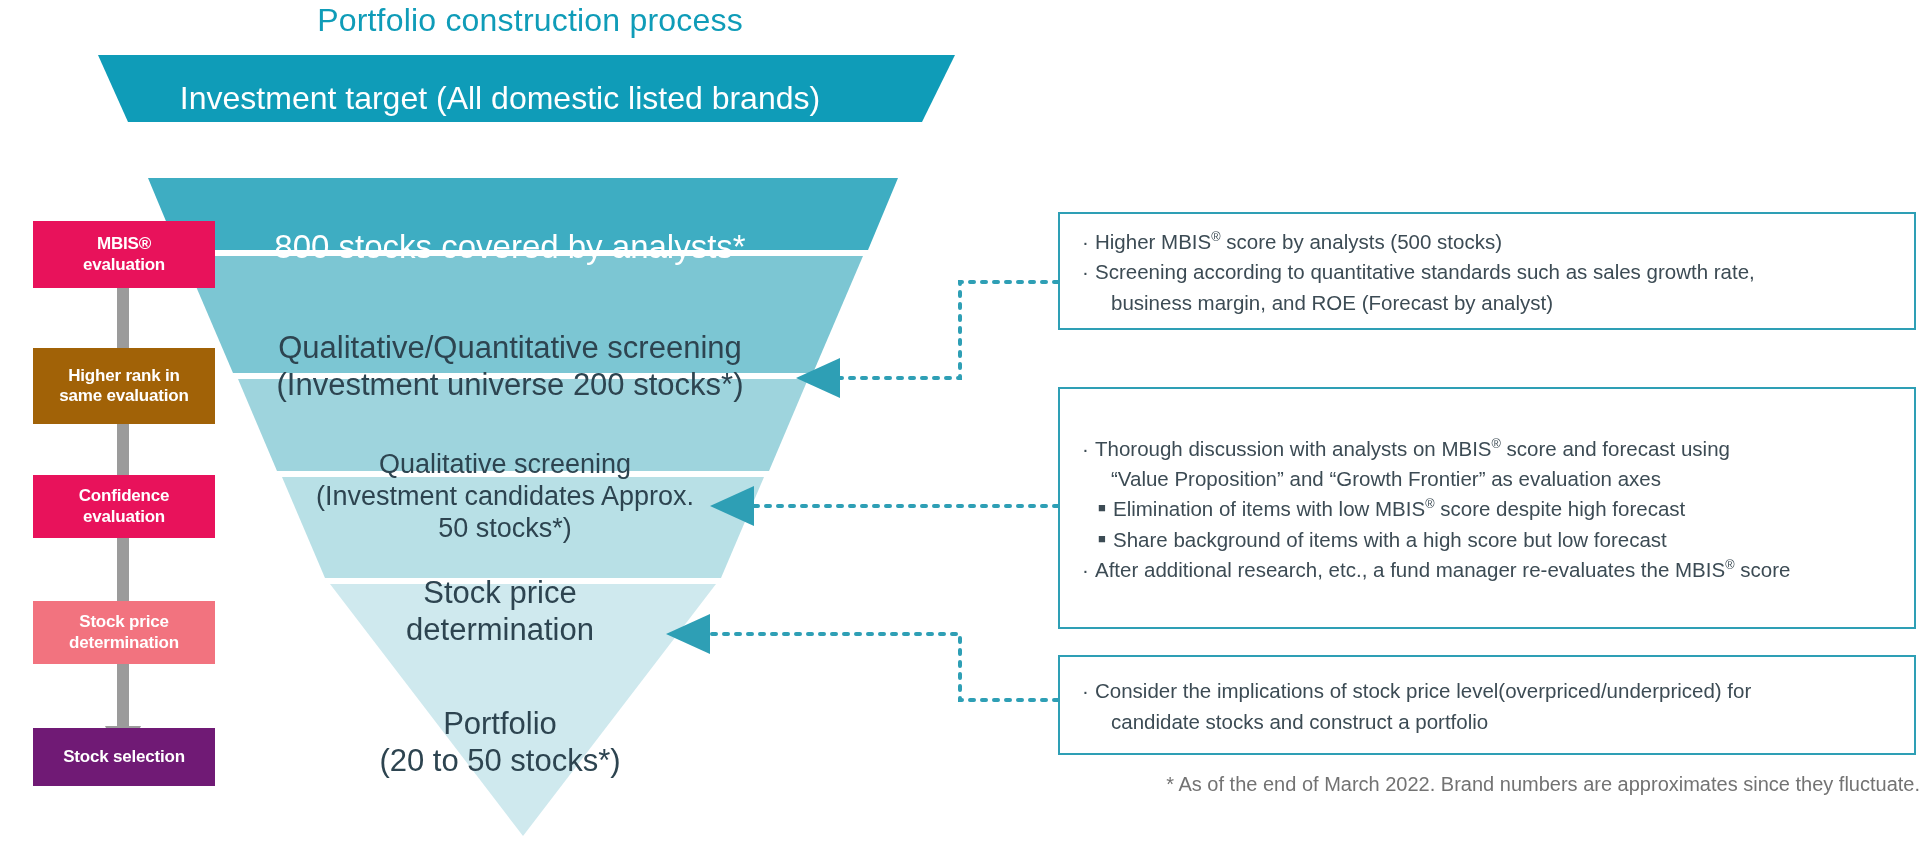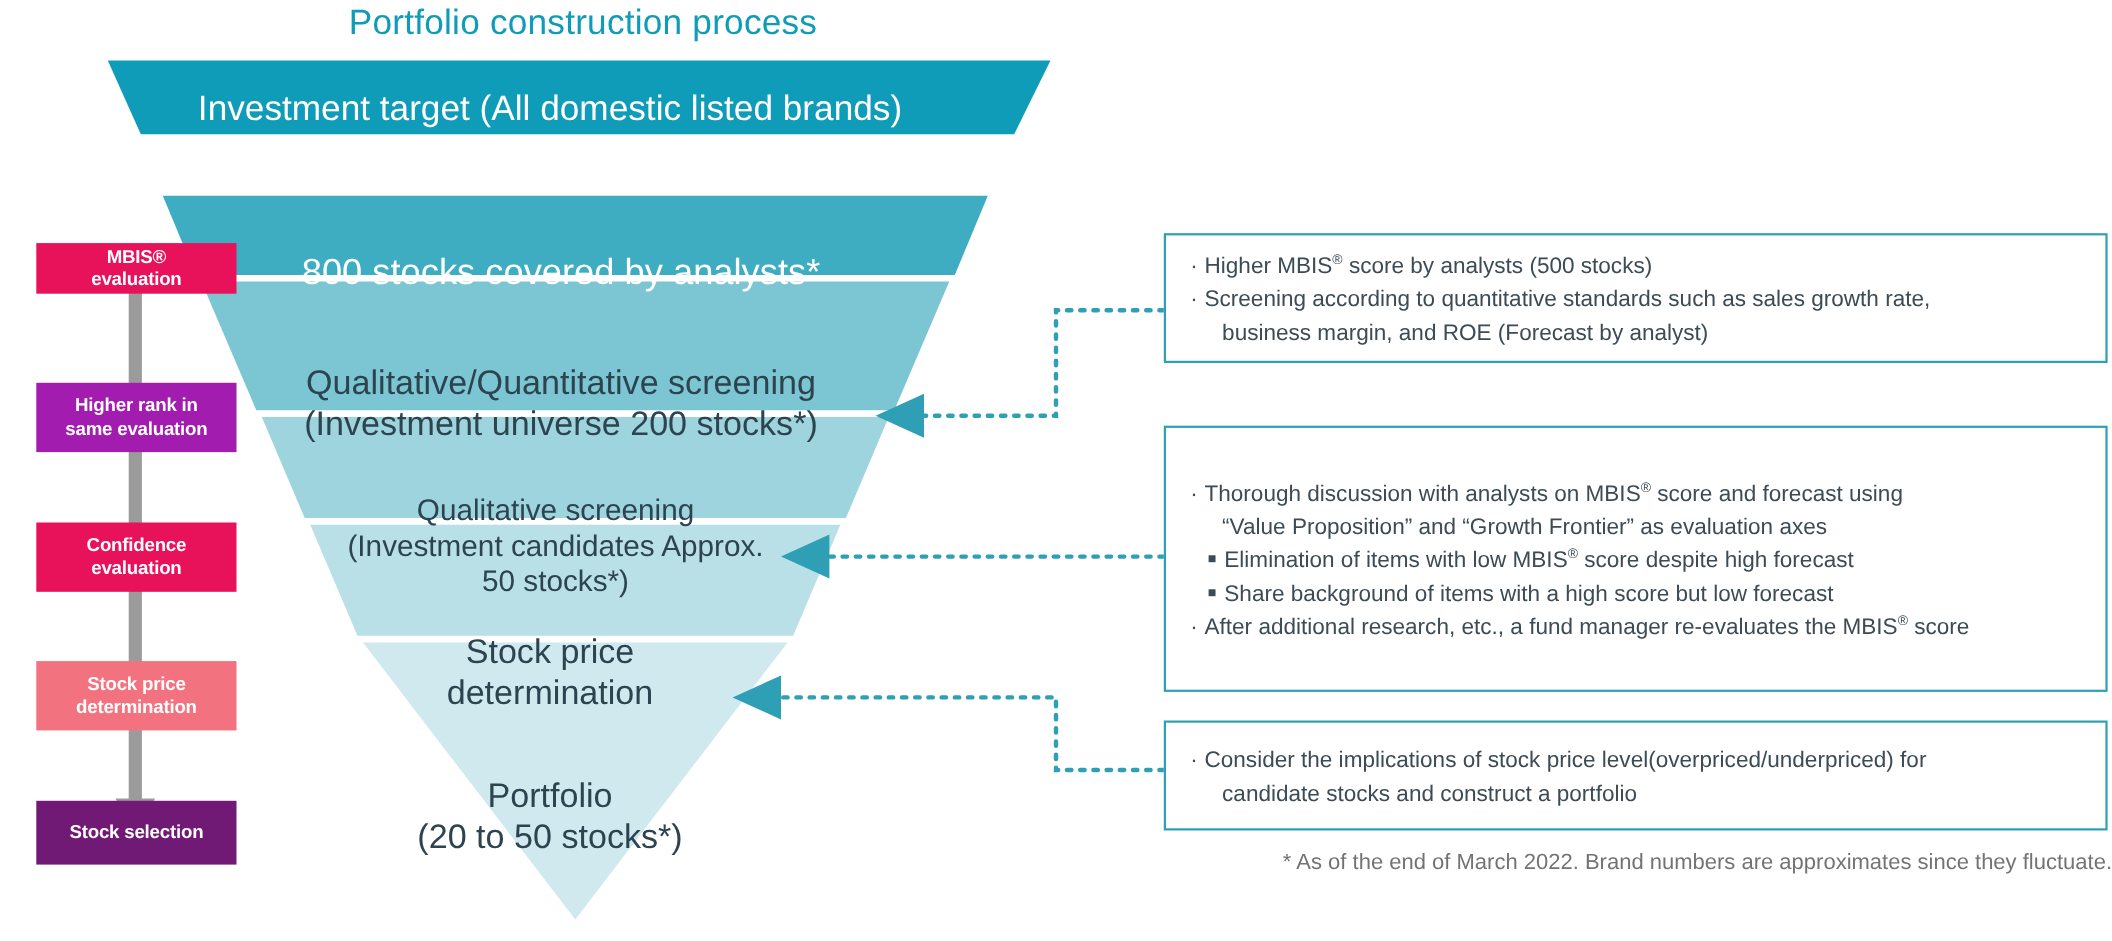--- a/index.html
+++ b/index.html
@@ -104,22 +104,22 @@
     align-items: center;
     justify-content: center;
     text-align: center;
     color: #ffffff;
     font-weight: bold;
     font-size: 17px;
     line-height: 1.2;
     white-space: pre-line;
     letter-spacing: -0.2px;
   }
-  #rail-box-0 { top: 221px; height: 46px; background: #e8125b; }
-  #rail-box-1 { top: 348px; height: 63px; background: #a21caf; }
+  #rail-box-0 { top: 221px; height: 67px; background: #e8125b; }
+  #rail-box-1 { top: 348px; height: 76px; background: #a16207; }
   #rail-box-2 { top: 475px; height: 63px; background: #e8125b; }
   #rail-box-3 { top: 601px; height: 63px; background: #f2737f; }
   #rail-box-4 { top: 728px; height: 58px; background: #701a75; }
 
   
   .callout {
     position: absolute;
     left: 1058px;
     box-sizing: border-box;
     border: 2px solid #2e9fb5;

